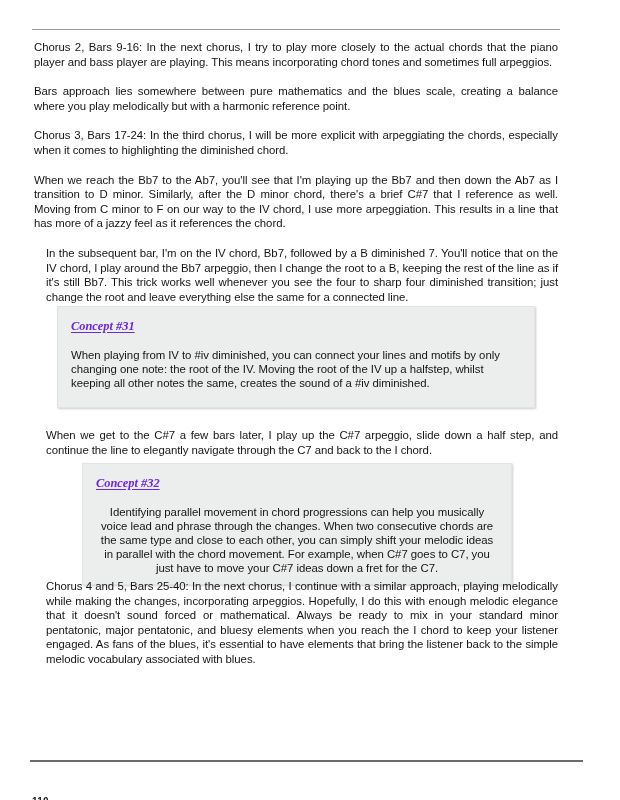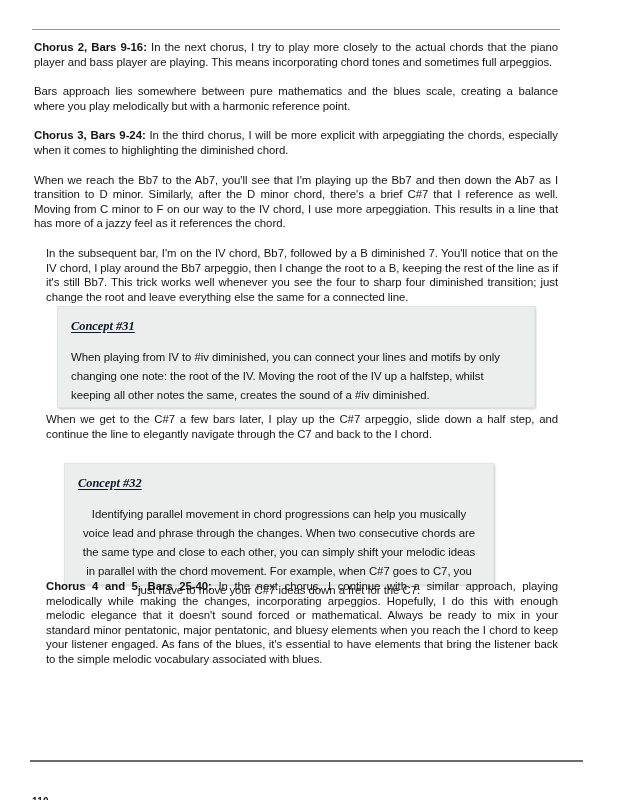--- a/index.html
+++ b/index.html
@@ -49,21 +49,21 @@
     letter-spacing: -0.05px;
     word-spacing: -0.1px;
   }
 
   p.body-par.last {
     margin-bottom: 0;
     margin-left: 12px;
   }
 
   .lead {
-    font-weight: bold;
+    font-weight: normal;
   }
 
   
   .concept-box {
     background: #eceded;
     border: 1px solid #e2e3e3;
     box-shadow: 1px 1px 2px rgba(0,0,0,0.20);
     box-sizing: border-box;
     padding: 9px 13px 13px 13px;
     margin: 0;
@@ -72,46 +72,46 @@
   .concept-box.box31 {
     position: absolute;
     left: 57px;
     top: 306px;
     width: 478px;
     height: 102px;
   }
 
   .concept-box.box32 {
     position: absolute;
-    left: 64px;
+    left: 82px;
     top: 463px;
     width: 430px;
     height: 122px;
   }
 
   .concept-title {
     font-family: "Liberation Serif", serif;
     font-style: italic;
     font-weight: bold;
     font-size: 12.4px;
     text-decoration: underline;
     text-underline-offset: 2px;
-    color: #0f172a;
+    color: #6d28d9;
     margin: 0 0 14px 0;
     display: inline-block;
   }
 
   .concept-title-row {
     text-align: left;
     margin-bottom: 0;
   }
 
   .concept-body {
     font-size: 11.4px;
-    line-height: 19px;
+    line-height: 14px;
     color: #141414;
     margin: 0;
     letter-spacing: -0.05px;
   }
 
   .concept-body.left {
     text-align: left;
   }
 
   .concept-body.center {
@@ -144,36 +144,36 @@
 <div class="page">
 
   <div class="header-rule"></div>
 
   <div class="content">
 
     <p class="body-par"><span class="lead">Chorus 2, Bars 9-16:</span><span> In the next chorus, I try to play more closely to the actual chords that the piano player and bass player are playing. This means incorporating chord tones and sometimes full arpeggios.</span></p>
 
     <p class="body-par"><span>Bars approach lies somewhere between pure mathematics and the blues scale, creating a balance where you play melodically but with a harmonic reference point.</span></p>
 
-    <p class="body-par"><span class="lead">Chorus 3, Bars 9-24:</span><span> In the third chorus, I will be more explicit with arpeggiating the chords, especially when it comes to highlighting the diminished chord.</span></p>
+    <p class="body-par"><span class="lead">Chorus 3, Bars 17-24:</span><span> In the third chorus, I will be more explicit with arpeggiating the chords, especially when it comes to highlighting the diminished chord.</span></p>
 
     <p class="body-par"><span>When we reach the Bb7 to the Ab7, you'll see that I'm playing up the Bb7 and then down the Ab7 as I transition to D minor. Similarly, after the D minor chord, there's a brief C#7 that I reference as well. Moving from C minor to F on our way to the IV chord, I use more arpeggiation. This results in a line that has more of a jazzy feel as it references the chord.</span></p>
 
     <p class="body-par last"><span>In the subsequent bar, I'm on the IV chord, Bb7, followed by a B diminished 7. You'll notice that on the IV chord, I play around the Bb7 arpeggio, then I change the root to a B, keeping the rest of the line as if it's still Bb7. This trick works well whenever you see the four to sharp four diminished transition; just change the root and leave everything else the same for a connected line.</span></p>
 
   </div>
 
   <div class="concept-box box31">
     <div class="concept-title-row">
       <span class="concept-title">Concept #31</span>
     </div>
     <p class="concept-body left">When playing from IV to #iv diminished, you can connect your lines and motifs by only changing one note: the root of the IV. Moving the root of the IV up a halfstep, whilst keeping all other notes the same, creates the sound of a #iv diminished.</p>
   </div>
 
-  <div class="content" style="top:412px;">
+  <div class="content" style="top:428px;">
     <p class="body-par last"><span>When we get to the C#7 a few bars later, I play up the C#7 arpeggio, slide down a half step, and continue the line to elegantly navigate through the C7 and back to the I chord.</span></p>
   </div>
 
   <div class="concept-box box32">
     <div class="concept-title-row">
       <span class="concept-title">Concept #32</span>
     </div>
     <p class="concept-body center">Identifying parallel movement in chord progressions can help you musically voice lead and phrase through the changes. When two consecutive chords are the same type and close to each other, you can simply shift your melodic ideas in parallel with the chord movement. For example, when C#7 goes to C7, you just have to move your C#7 ideas down a fret for the C7.</p>
   </div>
 

